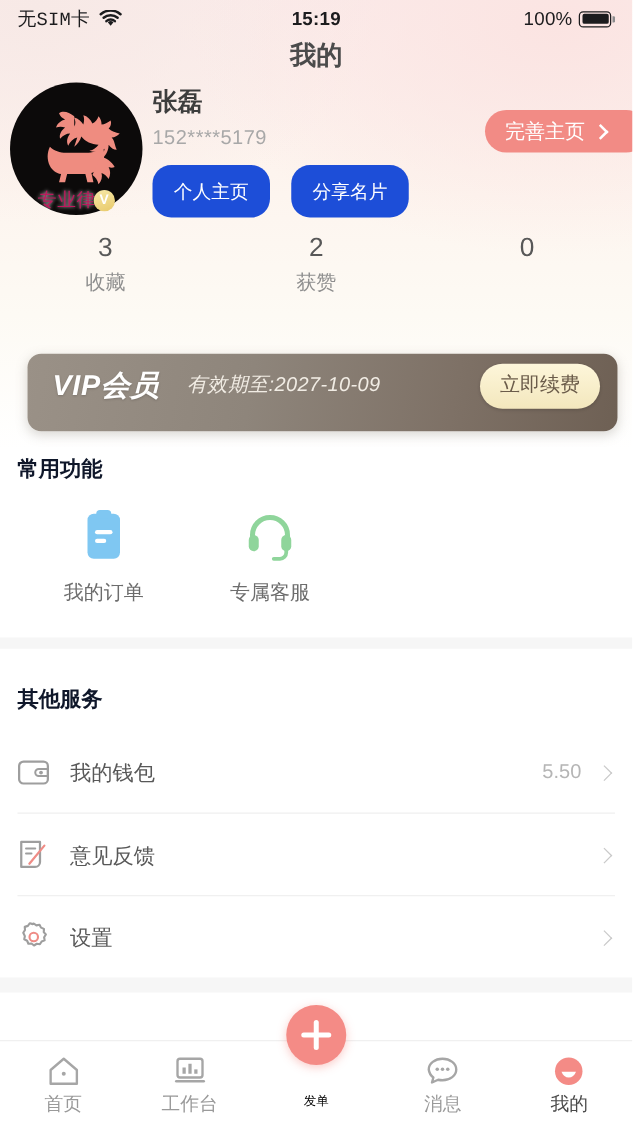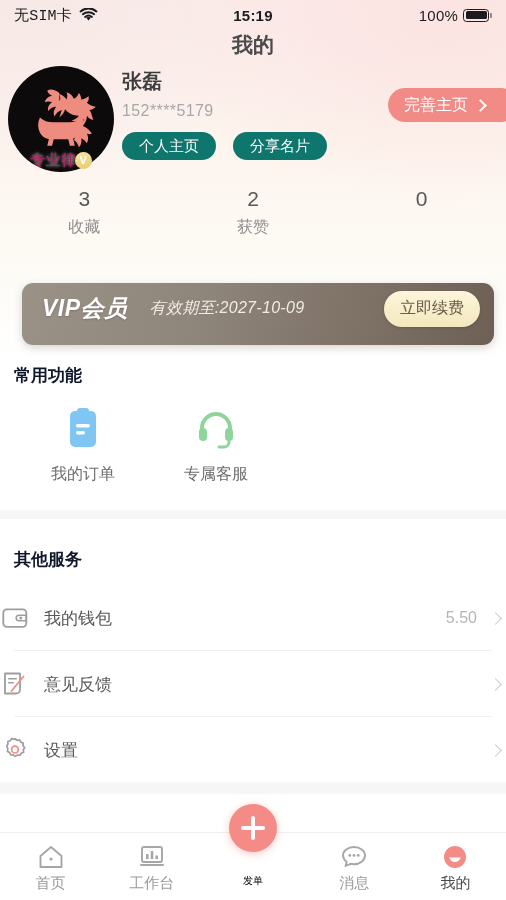--- a/index.html
+++ b/index.html
@@ -86,22 +86,22 @@
   .p-name {
     position: absolute; left: 122px; top: 2px;
     font-size: 20px; font-weight: 700; color: #3d3d3d;
   }
   .p-phone {
     position: absolute; left: 122px; top: 36px;
     font-size: 16px; color: #a8a8a8; letter-spacing: .4px;
   }
   .pill-row { position: absolute; left: 122px; top: 66px; display: flex; gap: 17px; }
   .pill {
-    height: 28px; padding: 0 17px; border-radius: 15px;
-    background: #0f766e; color: #ffffff; font-size: 15px;
+    height: 42px; padding: 0 17px; border-radius: 15px;
+    background: #1d4ed8; color: #ffffff; font-size: 15px;
     display: flex; align-items: center; justify-content: center;
     white-space: nowrap;
   }
   .edit-home {
     position: absolute; left: 388px; top: 22px;
     height: 34px; width: 130px; border-radius: 17px;
     background: #f28b85; color: #fff; font-size: 16px;
     display: flex; align-items: center; gap: 8px;
     padding-left: 16px;
   }
@@ -159,21 +159,21 @@
   .sep {
     position: absolute; left: 0; width: 506px; height: 9px; background: #f6f6f6;
   }
   #sep1 { top: 510px; }
 
   #sec-other-title { top: 548px; }
 
   
   .row {
     position: absolute; left: 0; width: 506px; height: 64px;
-    display: flex; align-items: center; padding: 0 2px;
+    display: flex; align-items: center; padding: 0 14px;
   }
   .row .r-ico { width: 30px; display: flex; align-items: center; justify-content: flex-start; }
   .row .r-lbl { font-size: 17px; color: #585858; margin-left: 12px; flex: 1; }
   .row .r-val { font-size: 16px; color: #b5b5b5; margin-right: 14px; }
   .row .r-chev {
     width: 9px; height: 9px; border-right: 1.8px solid #c9c9c9; border-top: 1.8px solid #c9c9c9;
     transform: rotate(45deg); margin-right: 4px;
   }
   #row-wallet { top: 586px; }
   #row-feedback { top: 652px; }

